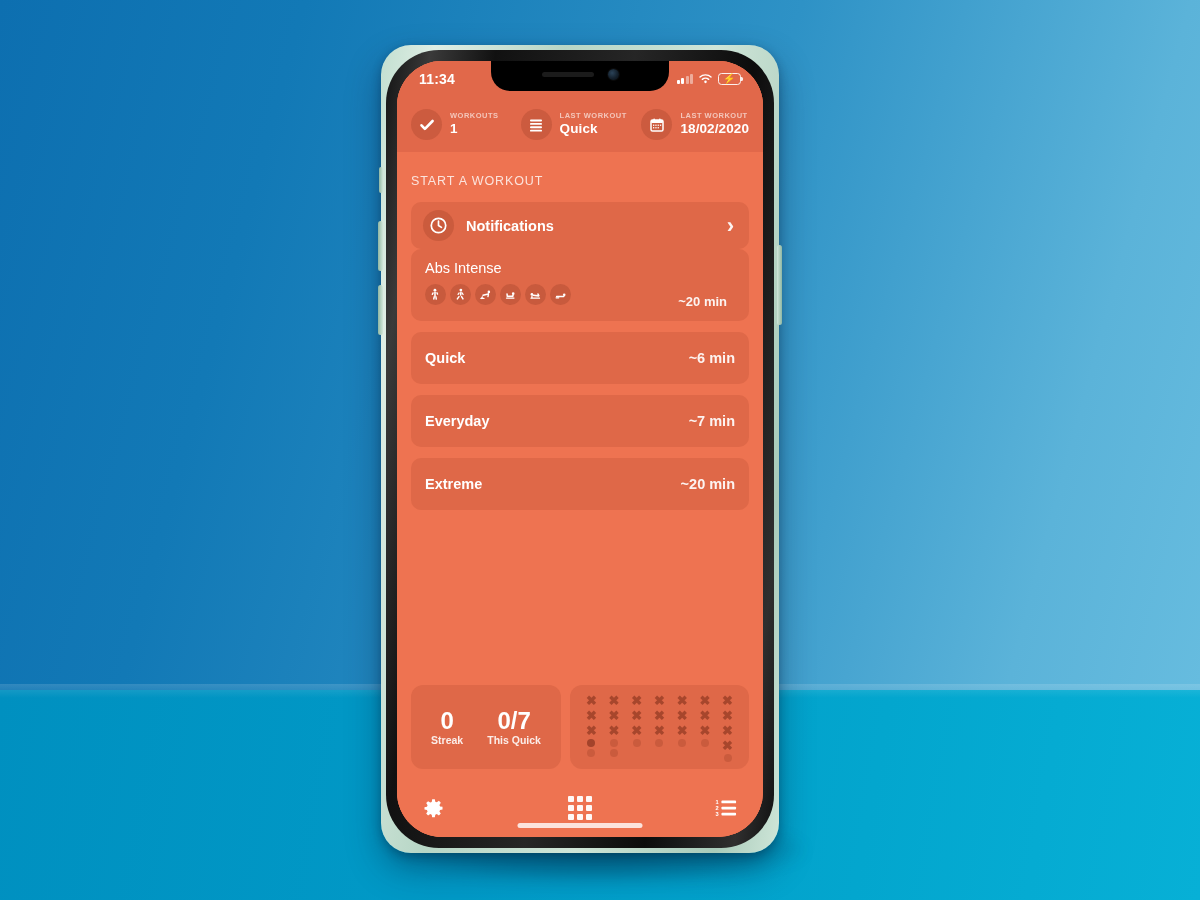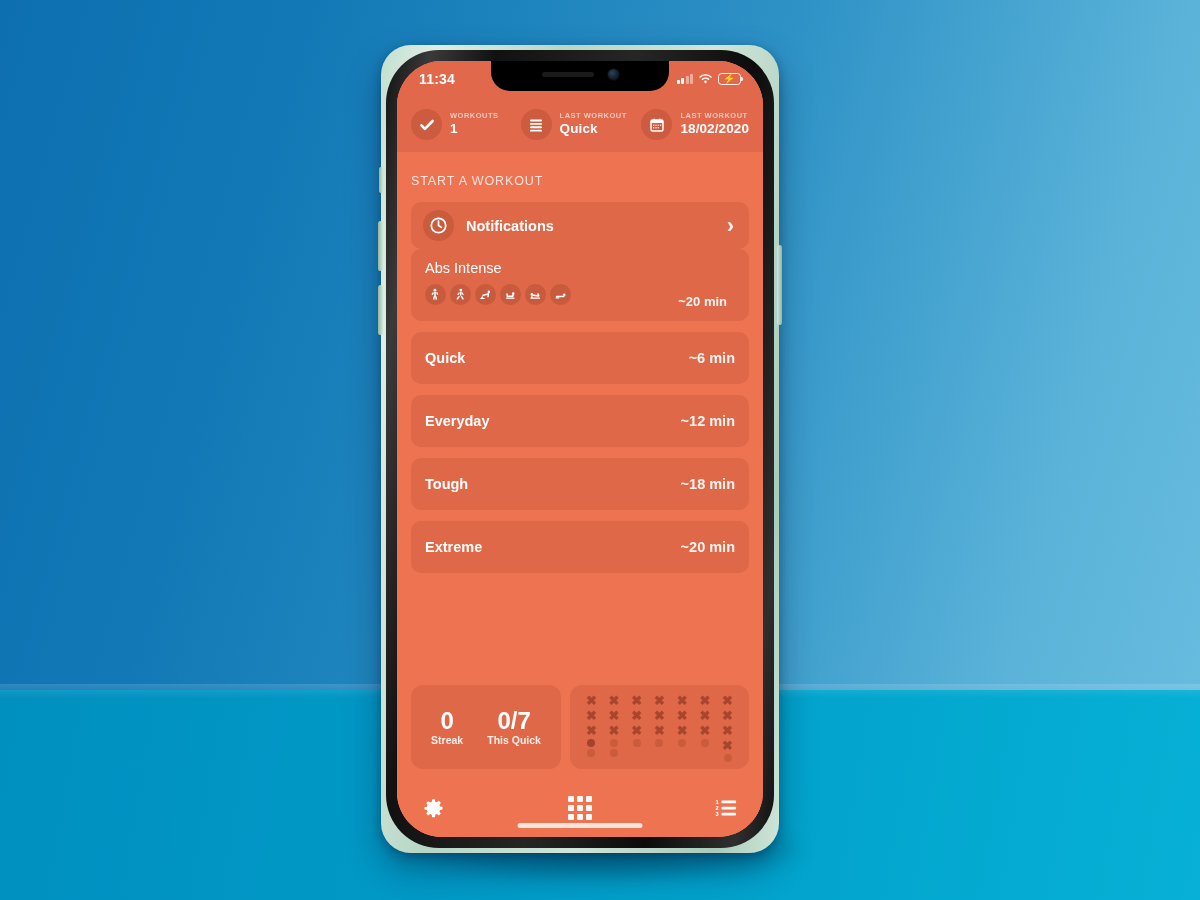--- a/index.html
+++ b/index.html
@@ -387,25 +387,21 @@
             </div>
             <div id="featured-dur">~20 min</div>
           </div>
 
           <div class="wcard wrow">
             <span class="wrow-name">Quick</span>
             <span class="wrow-dur">~6 min</span>
           </div>
           <div class="wcard wrow">
             <span class="wrow-name">Everyday</span>
-            <span class="wrow-dur">~12 min</span>
-          </div>
-          <div class="wcard wrow">
-            <span class="wrow-name">Tough</span>
-            <span class="wrow-dur">~18 min</span>
+            <span class="wrow-dur">~7 min</span>
           </div>
           <div class="wcard wrow">
             <span class="wrow-name">Extreme</span>
             <span class="wrow-dur">~20 min</span>
           </div>
 
 
           <div id="stats-strip">
             <div id="streak-panel">
               <div class="streak-block">

